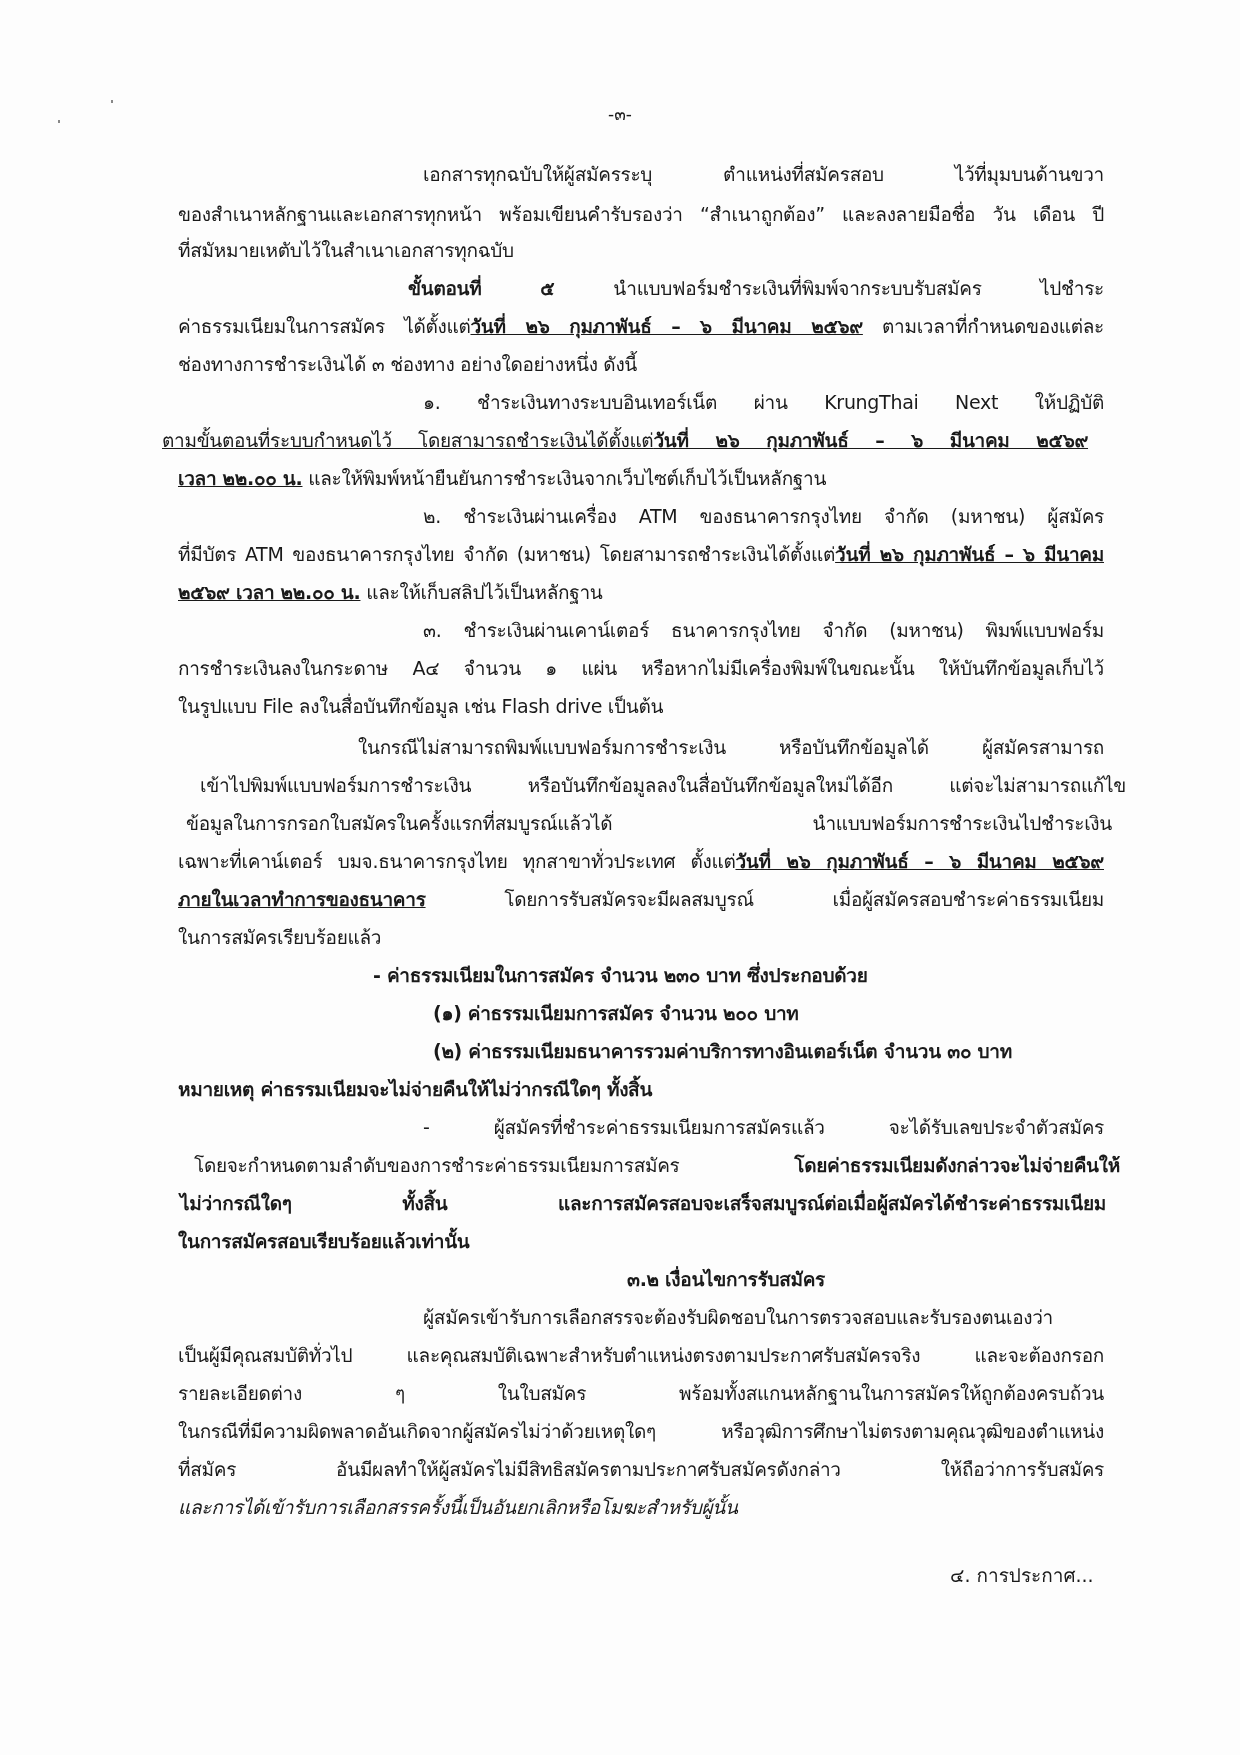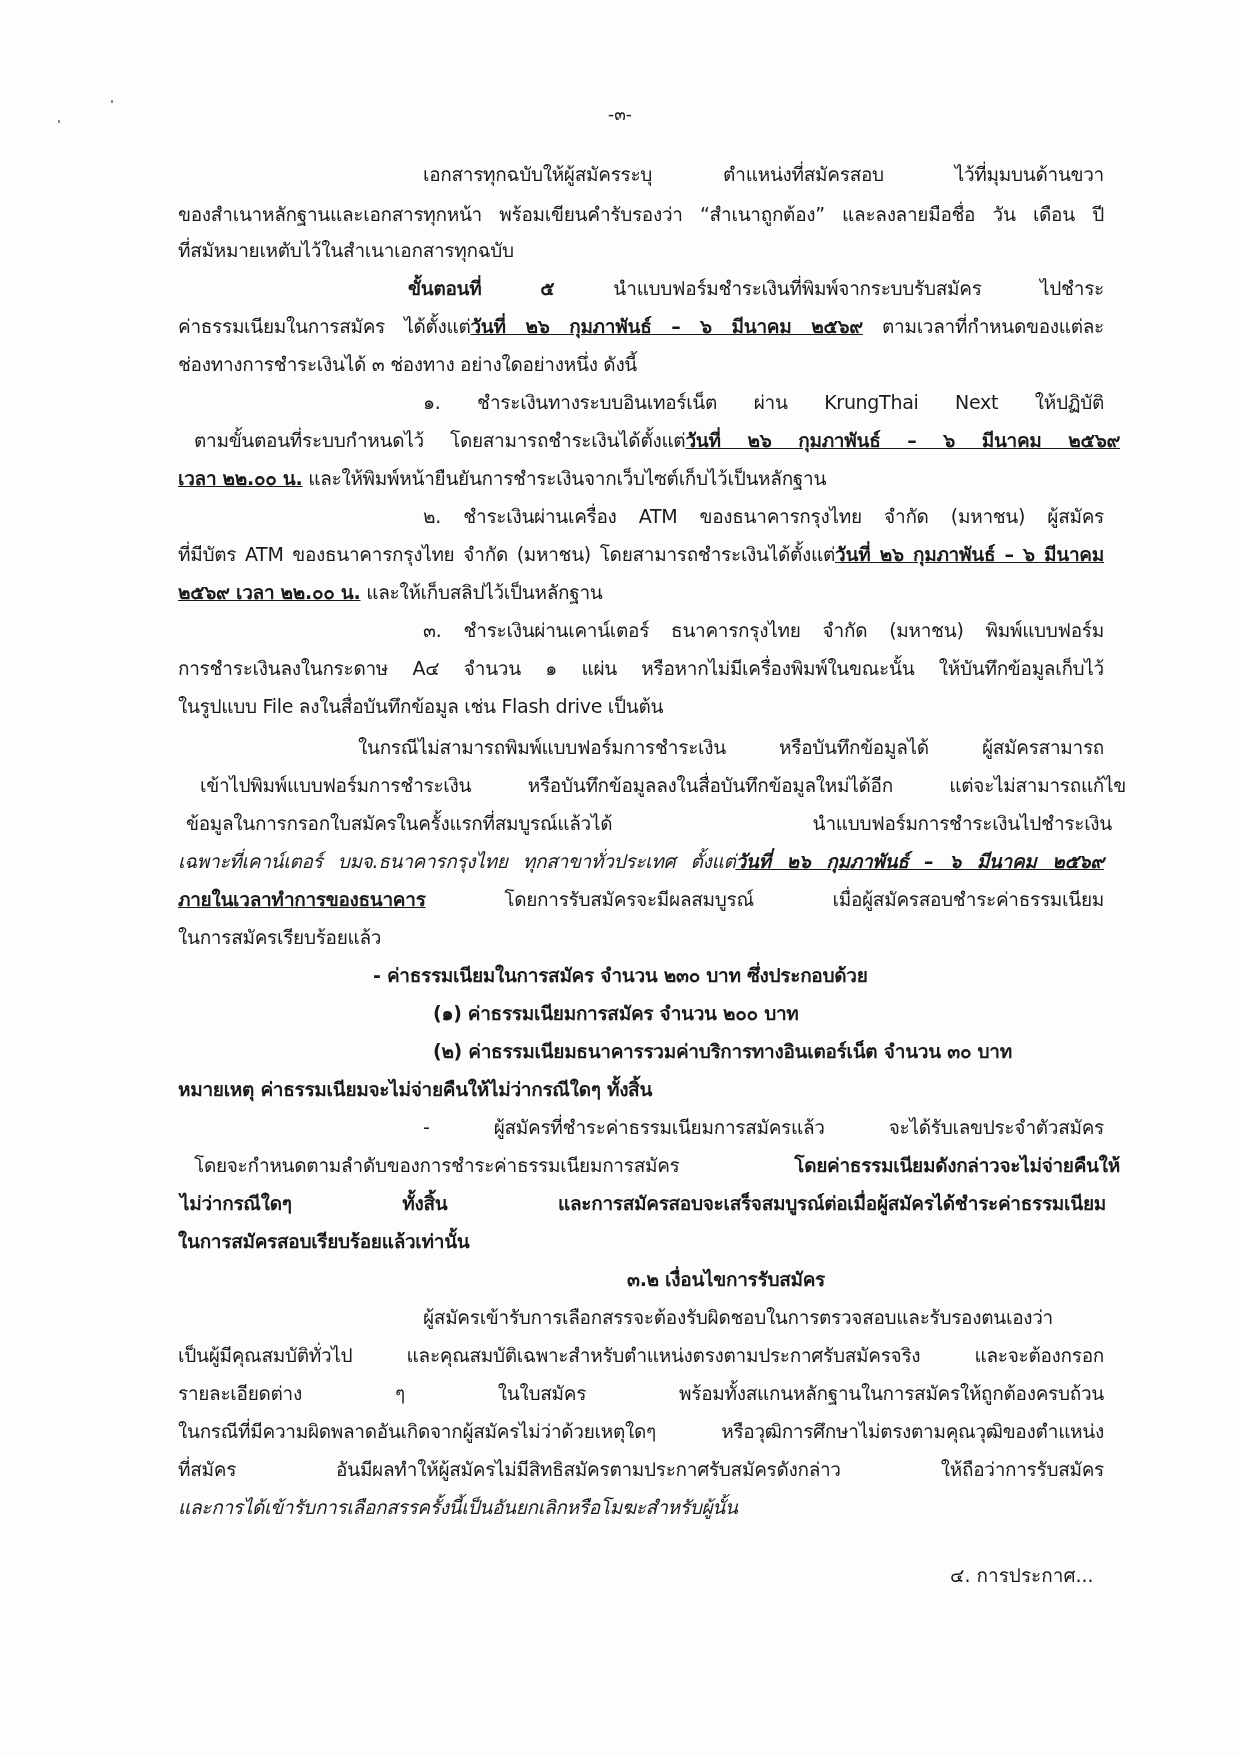--- a/index.html
+++ b/index.html
@@ -22,32 +22,32 @@
   <div class="speck" style="left:111px;top:100px;"></div>
   <div class="pagenum">-๓-</div>
   <div id="body-lines">
       <div class="line just" style="top: 158px; left: 423px; width: 681px;"><span>เอกสารทุกฉบับให้ผู้สมัครระบุ ตำแหน่งที่สมัครสอบ ไว้ที่มุมบนด้านขวา</span></div>
       <div class="line just" style="top: 198px; left: 178px; width: 926px;"><span>ของสำเนาหลักฐานและเอกสารทุกหน้า พร้อมเขียนคำรับรองว่า “สำเนาถูกต้อง” และลงลายมือชื่อ วัน เดือน ปี</span></div>
       <div class="line" style="top: 234px; left: 178px; width: 926px;"><span>ที่สมัหมายเหตับไว้ในสำเนาเอกสารทุกฉบับ</span></div>
       <div class="line just" style="top: 272px; left: 408px; width: 696px;"><span class="b">ขั้นตอนที่ ๕ </span><span>นำแบบฟอร์มชำระเงินที่พิมพ์จากระบบรับสมัคร ไปชำระ</span></div>
       <div class="line just" style="top: 310px; left: 178px; width: 926px;"><span>ค่าธรรมเนียมในการสมัคร ได้ตั้งแต่</span><span class="u">วันที่ ๒๖ กุมภาพันธ์ – ๖ มีนาคม ๒๕๖๙</span><span> ตามเวลาที่กำหนดของแต่ละ</span></div>
       <div class="line" style="top: 348px; left: 178px; width: 926px;"><span>ช่องทางการชำระเงินได้ ๓ ช่องทาง อย่างใดอย่างหนึ่ง ดังนี้</span></div>
       <div class="line just" style="top: 386px; left: 423px; width: 681px;"><span>๑. ชำระเงินทางระบบอินเทอร์เน็ต ผ่าน KrungThai Next ให้ปฏิบัติ</span></div>
-      <div class="line just" style="top: 424px; left: 194px; width: 926px;"><span>ตามขั้นตอนที่ระบบกำหนดไว้ โดยสามารถชำระเงินได้ตั้งแต่</span><span class="u">วันที่ ๒๖ กุมภาพันธ์ – ๖ มีนาคม ๒๕๖๙</span></div>
+      <div class="line just" style="top: 424px; left: 162px; width: 926px; text-decoration: underline;"><span>ตามขั้นตอนที่ระบบกำหนดไว้ โดยสามารถชำระเงินได้ตั้งแต่</span><span class="u">วันที่ ๒๖ กุมภาพันธ์ – ๖ มีนาคม ๒๕๖๙</span></div>
       <div class="line" style="top: 462px; left: 178px; width: 926px;"><span class="u">เวลา ๒๒.๐๐ น.</span><span> และให้พิมพ์หน้ายืนยันการชำระเงินจากเว็บไซต์เก็บไว้เป็นหลักฐาน</span></div>
       <div class="line just" style="top: 500px; left: 423px; width: 681px;"><span>๒. ชำระเงินผ่านเครื่อง ATM ของธนาคารกรุงไทย จำกัด (มหาชน) ผู้สมัคร</span></div>
       <div class="line just" style="top: 538px; left: 178px; width: 926px;"><span>ที่มีบัตร ATM ของธนาคารกรุงไทย จำกัด (มหาชน) โดยสามารถชำระเงินได้ตั้งแต่</span><span class="u">วันที่ ๒๖ กุมภาพันธ์ – ๖ มีนาคม</span></div>
       <div class="line" style="top: 576px; left: 178px; width: 926px;"><span class="u">๒๕๖๙ เวลา ๒๒.๐๐ น.</span><span> และให้เก็บสลิปไว้เป็นหลักฐาน</span></div>
       <div class="line just" style="top: 614px; left: 423px; width: 681px;"><span>๓. ชำระเงินผ่านเคาน์เตอร์ ธนาคารกรุงไทย จำกัด (มหาชน) พิมพ์แบบฟอร์ม</span></div>
       <div class="line just" style="top: 652px; left: 178px; width: 926px;"><span>การชำระเงินลงในกระดาษ A๔ จำนวน ๑ แผ่น หรือหากไม่มีเครื่องพิมพ์ในขณะนั้น ให้บันทึกข้อมูลเก็บไว้</span></div>
       <div class="line" style="top: 690px; left: 178px; width: 926px;"><span>ในรูปแบบ File ลงในสื่อบันทึกข้อมูล เช่น Flash drive เป็นต้น</span></div>
       <div class="line just" style="top: 731px; left: 358px; width: 746px;"><span>ในกรณีไม่สามารถพิมพ์แบบฟอร์มการชำระเงิน หรือบันทึกข้อมูลได้ ผู้สมัครสามารถ</span></div>
       <div class="line just" style="top: 769px; left: 178px; width: 926px; margin-left: 22px;"><span>เข้าไปพิมพ์แบบฟอร์มการชำระเงิน หรือบันทึกข้อมูลลงในสื่อบันทึกข้อมูลใหม่ได้อีก แต่จะไม่สามารถแก้ไข</span></div>
       <div class="line just" style="top: 807px; left: 186px; width: 926px;"><span>ข้อมูลในการกรอกใบสมัครในครั้งแรกที่สมบูรณ์แล้วได้ นำแบบฟอร์มการชำระเงินไปชำระเงิน</span></div>
-      <div class="line just" style="top: 845px; left: 178px; width: 926px; font-style: italic;"><span>เฉพาะที่เคาน์เตอร์ บมจ.ธนาคารกรุงไทย ทุกสาขาทั่วประเทศ ตั้งแต่</span><span class="u">วันที่ ๒๖ กุมภาพันธ์ – ๖ มีนาคม ๒๕๖๙</span></div>
+      <div class="line just" style="top: 845px; left: 178px; width: 926px;"><span>เฉพาะที่เคาน์เตอร์ บมจ.ธนาคารกรุงไทย ทุกสาขาทั่วประเทศ ตั้งแต่</span><span class="u">วันที่ ๒๖ กุมภาพันธ์ – ๖ มีนาคม ๒๕๖๙</span></div>
       <div class="line just" style="top: 883px; left: 178px; width: 926px;"><span class="u">ภายในเวลาทำการของธนาคาร</span><span> โดยการรับสมัครจะมีผลสมบูรณ์ เมื่อผู้สมัครสอบชำระค่าธรรมเนียม</span></div>
       <div class="line" style="top: 921px; left: 178px; width: 926px;"><span>ในการสมัครเรียบร้อยแล้ว</span></div>
       <div class="line b" style="top: 959px; left: 373px; width: 731px;"><span>- ค่าธรรมเนียมในการสมัคร จำนวน ๒๓๐ บาท ซึ่งประกอบด้วย</span></div>
       <div class="line b" style="top: 997px; left: 433px; width: 671px;"><span>(๑) ค่าธรรมเนียมการสมัคร จำนวน ๒๐๐ บาท</span></div>
       <div class="line b" style="top: 1035px; left: 433px; width: 671px;"><span>(๒) ค่าธรรมเนียมธนาคารรวมค่าบริการทางอินเตอร์เน็ต จำนวน ๓๐ บาท</span></div>
       <div class="line b" style="top: 1073px; left: 178px; width: 926px;"><span>หมายเหตุ ค่าธรรมเนียมจะไม่จ่ายคืนให้ไม่ว่ากรณีใดๆ ทั้งสิ้น</span></div>
       <div class="line just" style="top: 1111px; left: 423px; width: 681px;"><span>- ผู้สมัครที่ชำระค่าธรรมเนียมการสมัครแล้ว จะได้รับเลขประจำตัวสมัคร</span></div>
       <div class="line just" style="top: 1149px; left: 194px; width: 926px;"><span>โดยจะกำหนดตามลำดับของการชำระค่าธรรมเนียมการสมัคร </span><span class="b">โดยค่าธรรมเนียมดังกล่าวจะไม่จ่ายคืนให้</span></div>
       <div class="line just b" style="top: 1187px; left: 180px; width: 926px;"><span>ไม่ว่ากรณีใดๆ ทั้งสิ้น และการสมัครสอบจะเสร็จสมบูรณ์ต่อเมื่อผู้สมัครได้ชำระค่าธรรมเนียม</span></div>
       <div class="line b" style="top: 1225px; left: 178px; width: 926px;"><span>ในการสมัครสอบเรียบร้อยแล้วเท่านั้น</span></div>

